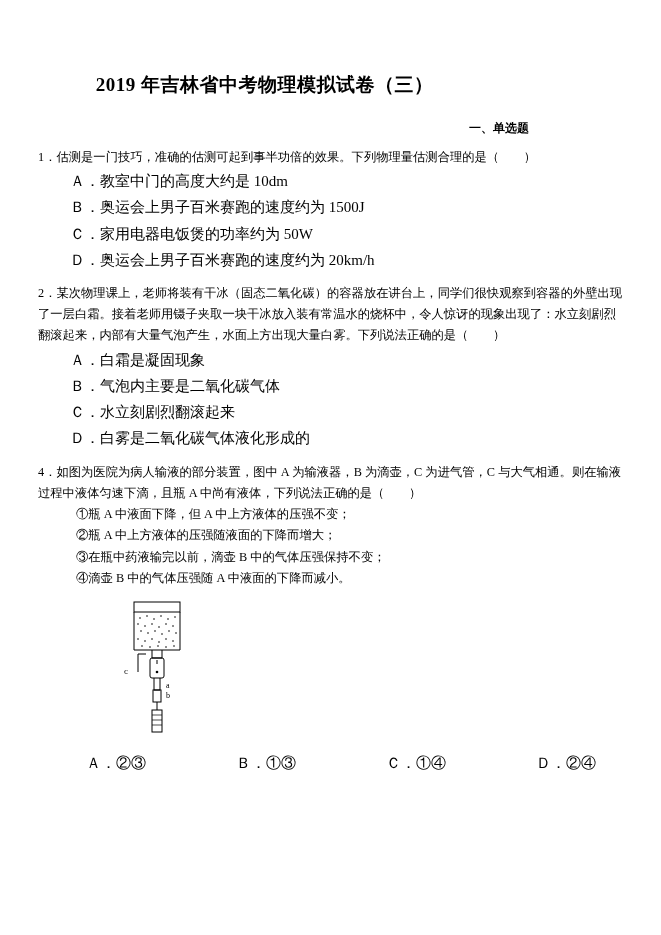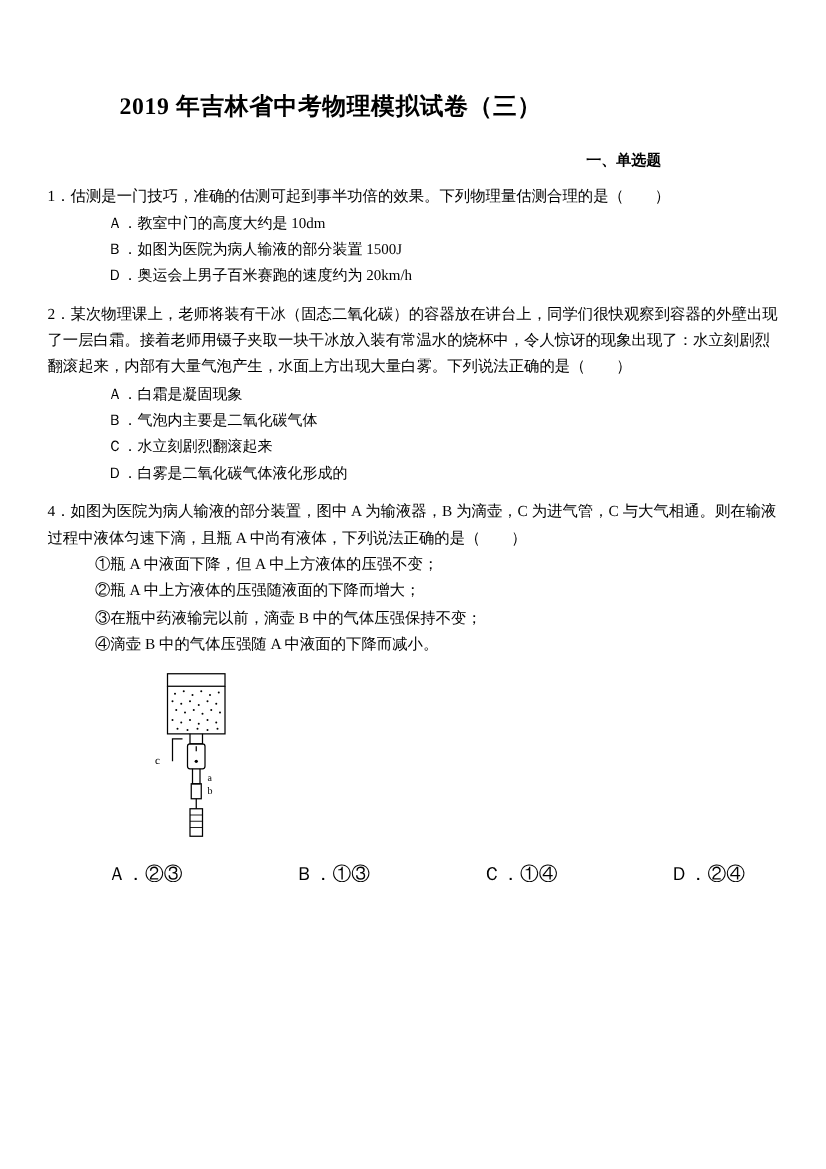--- a/index.html
+++ b/index.html
@@ -39,22 +39,22 @@
   .q {
     margin: 10px 0 0 38px;
     width: 590px;
     font-size: 12.3px;
     line-height: 1.72;
   }
   .q-body {
     text-indent: 0;
   }
   .opt {
-    margin-left: 48px;
-    font-size: 12px;
+    margin-left: 32px;
+    font-size: 15px;
     line-height: 1.75;
   }
   .opt-row {
     margin-left: 60px;
     font-size: 12.3px;
     line-height: 1.75;
     white-space: pre;
   }
   .sub {
     margin-left: 38px;
@@ -78,21 +78,22 @@
 
   <h1 class="doc-title">2019 年吉林省中考物理模拟试卷（三）</h1>
 
   <div class="section-head">一、单选题</div>
 
   <div class="q">
     <div class="q-body">
       <span>1．</span><span>估测是一门技巧，准确的估测可起到事半功倍的效果。下列物理量估测合理的是（　　）</span>
     </div>
     <div class="opt">Ａ．教室中门的高度大约是 10dm</div>
-    <div class="opt">Ｂ．如图为医院为病人输液的部分装置 1500J</div>
+    <div class="opt">Ｂ．奥运会上男子百米赛跑的速度约为 1500J</div>
+    <div class="opt">Ｃ．家用电器电饭煲的功率约为 50W</div>
     <div class="opt">Ｄ．奥运会上男子百米赛跑的速度约为 20km/h</div>
   </div>
 
   <div class="q">
     <div class="q-body">
       <span>2．</span><span>某次物理课上，老师将装有干冰（固态二氧化碳）的容器放在讲台上，同学们很快观察到容器的外壁出现了一层白霜。接着老师用镊子夹取一块干冰放入装有常温水的烧杯中，令人惊讶的现象出现了：水立刻剧烈翻滚起来，内部有大量气泡产生，水面上方出现大量白雾。下列说法正确的是（　　）</span>
     </div>
     <div class="opt">Ａ．白霜是凝固现象</div>
     <div class="opt">Ｂ．气泡内主要是二氧化碳气体</div>
     <div class="opt">Ｃ．水立刻剧烈翻滚起来</div>

